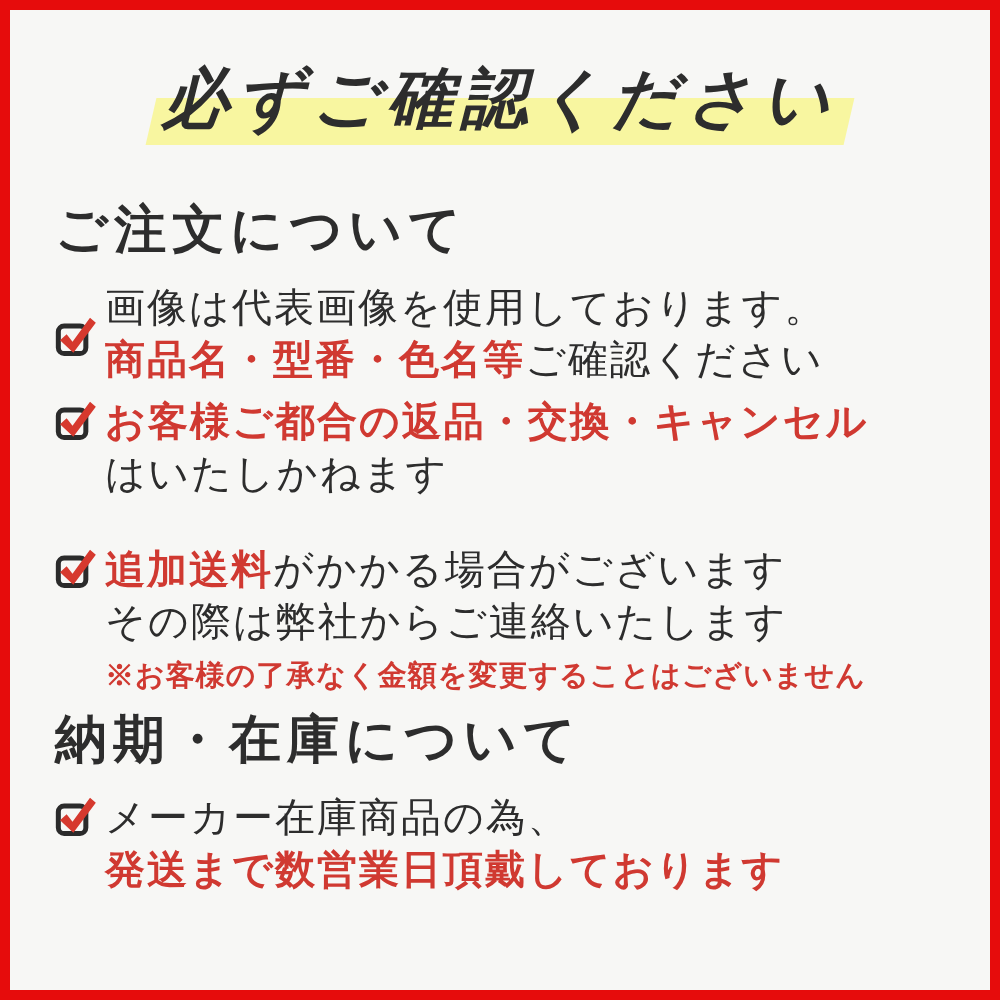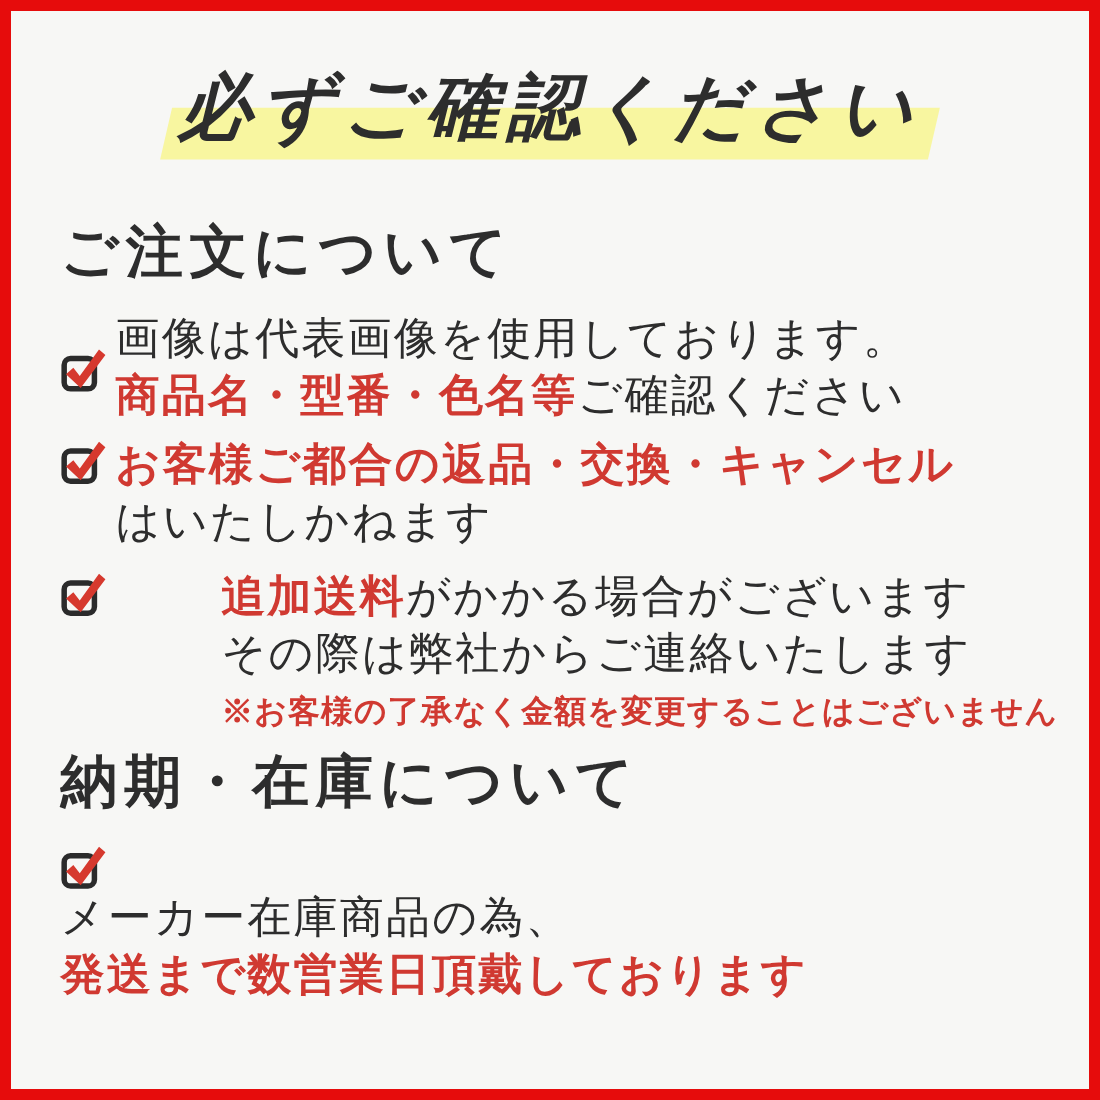--- a/index.html
+++ b/index.html
@@ -57,22 +57,22 @@
     white-space: nowrap;
   }
   .section-heading.second { margin-top: 20px; }
 
   .item {
     display: flex;
     align-items: flex-start;
     margin-top: 10px;
   }
   .item.first { margin-top: 24px; align-items: center; }
-  .item.gap-lg { margin-top: 16px; justify-content: space-between; }
-  .item.gap-xl { margin-top: 24px; flex-direction: column; }
+  .item.gap-lg { margin-top: 44px; }
+  .item.gap-xl { margin-top: 24px; }
 
   .cb-wrap {
     flex: 0 0 auto;
     width: 40px;
     height: 40px;
     margin: 4px 10px 0 0;
   }
   .cb-wrap svg { overflow: visible; display: block; }
   .cb-box { stroke: var(--cb-ink, #2b2b2b); }
   .cb-check { fill: var(--check-red, #d6392e); }

